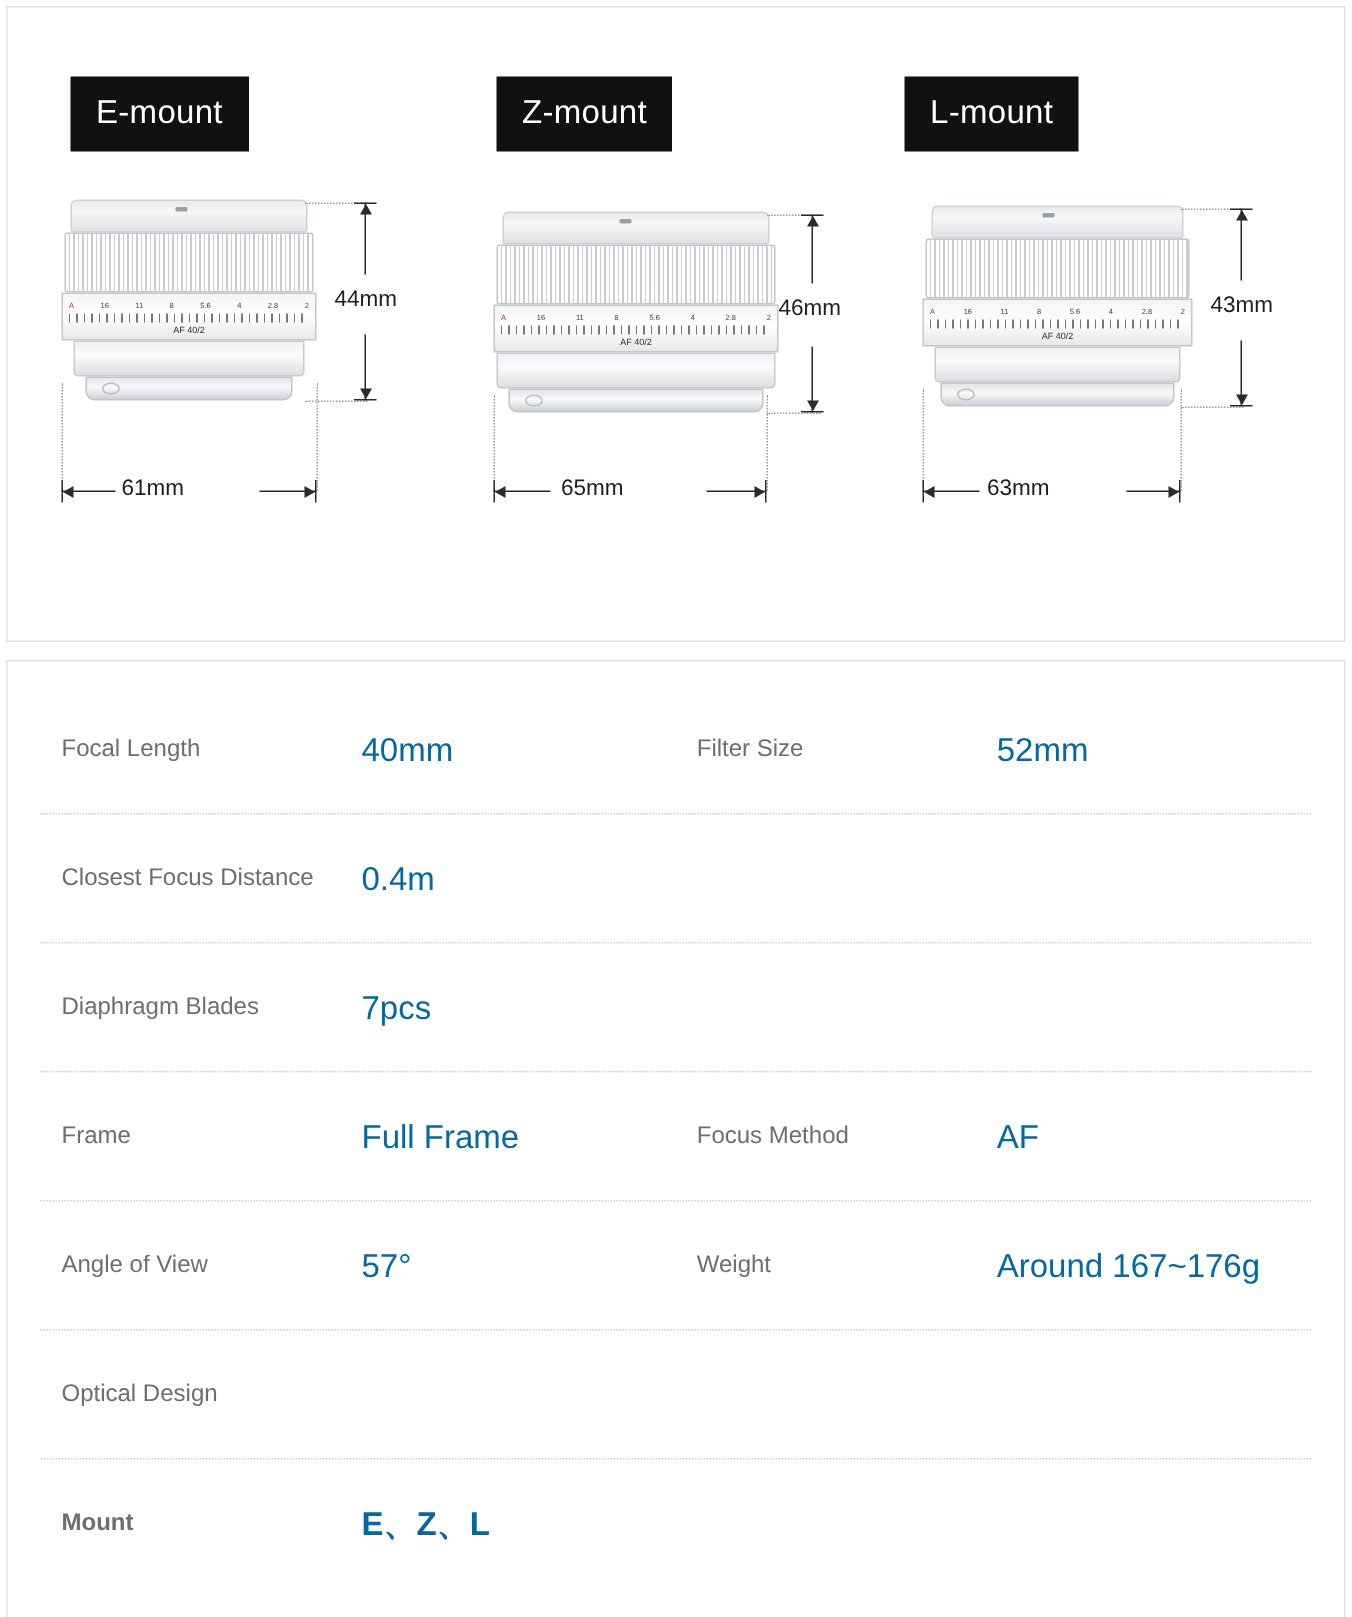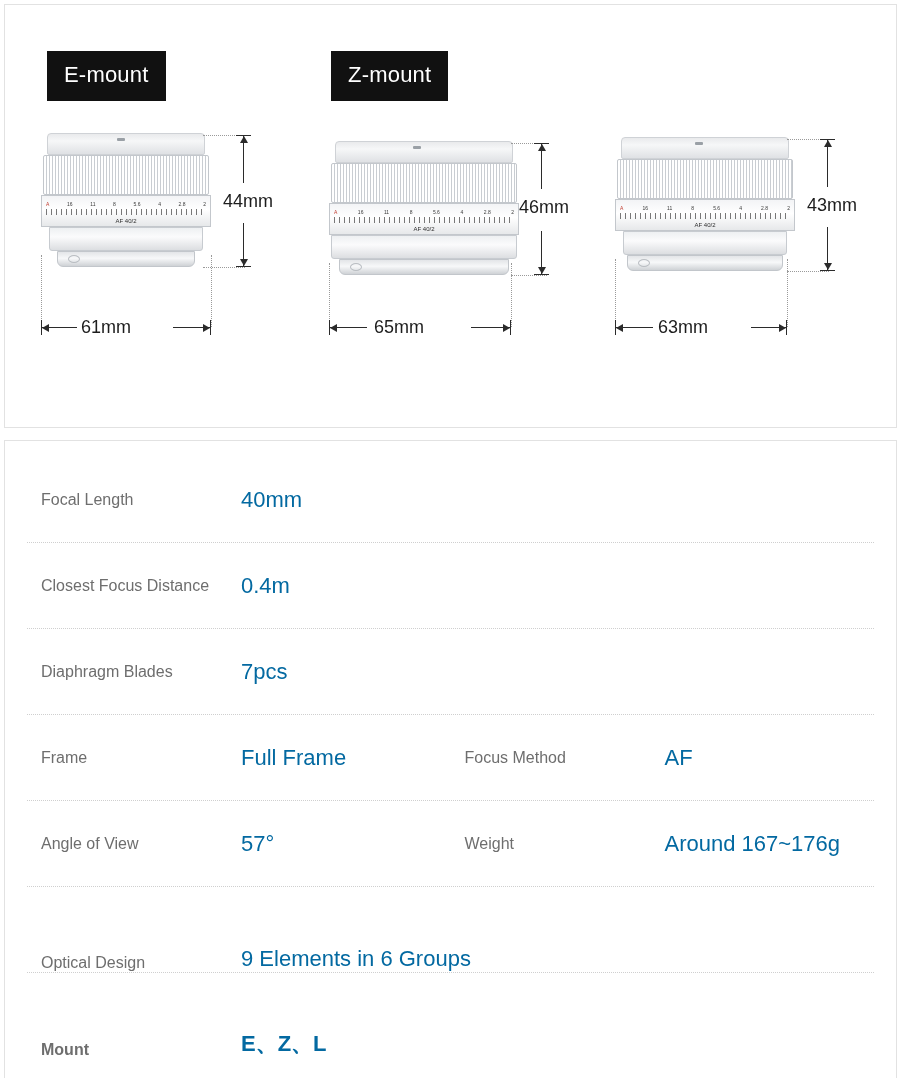--- a/index.html
+++ b/index.html
@@ -147,21 +147,21 @@
     height: 0;
     border-top: 1px dotted #9a9a9a;
   }
   .dotted-v {
     position: absolute;
     width: 0;
     border-left: 1px dotted #9a9a9a;
   }
   .dim-label {
     position: absolute;
-    font-size: 18px;
+    font-size: 15px;
     color: #1d1d1d;
     white-space: nowrap;
   }
   .arrow {
     position: absolute;
     width: 0; height: 0;
   }
   .arrow-left  { border-top: 4px solid transparent; border-bottom: 4px solid transparent; border-right: 7px solid #2b2b2b; }
   .arrow-right { border-top: 4px solid transparent; border-bottom: 4px solid transparent; border-left: 7px solid #2b2b2b; }
   .arrow-up    { border-left: 4px solid transparent; border-right: 4px solid transparent; border-bottom: 7px solid #2b2b2b; }
@@ -184,21 +184,21 @@
     border-bottom: 1px dotted #cfcfcf;
     min-height: 86px;
   }
   .spec-row:last-child { border-bottom: none; font-weight: bold; }
   .spec-cell {
     display: flex;
     align-items: center;
     padding: 0 8px 0 14px;
   }
   .spec-cell.half { width: 50%; }
-  .spec-cell.full { width: 100%; align-items: flex-end; }
+  .spec-cell.full { width: 100%; }
   .spec-label {
     font-size: 16px;
     color: #6e6e6e;
     width: 200px;
     flex: 0 0 200px;
   }
   .spec-value {
     font-size: 22px;
     color: #0369a1;
   }
@@ -294,20 +294,21 @@
       <div class="dim-line dim-h" style="left:28px; top:322px; width:38px;"></div>
       <div class="dim-line dim-h" style="left:170px; top:322px; width:40px;"></div>
       <div class="cap" style="left:28px; top:315px; width:1px; height:15px;"></div>
       <div class="cap" style="left:209px; top:315px; width:1px; height:15px;"></div>
       <div class="arrow arrow-left" style="left:29px; top:319px;"></div>
       <div class="arrow arrow-right" style="left:202px; top:319px;"></div>
       <div class="dim-label" style="left:73px; top:312px;">65mm</div>
     </div>
 
     <div class="lens-col" style="left:590px; width:305px;">
+      <div class="mount-badge" style="left:8px; top:46px;">L-mount</div>
 
       <div class="lens l" style="left:20px; top:132px; width:180px;">
         <div class="hood"></div>
         <div class="ring-grip"></div>
         <div class="scale-band">
           <div class="scale-numbers">
             <span class="red">A</span>
               <span>16</span>
               <span>11</span>
               <span>8</span>
@@ -346,20 +347,24 @@
 
   </div>
 
   <div class="spec-panel">
 
     <div class="spec-row">
       <div class="spec-cell half">
         <div class="spec-label">Focal Length</div>
         <div class="spec-value">40mm</div>
       </div>
+      <div class="spec-cell half">
+        <div class="spec-label">Filter Size</div>
+        <div class="spec-value">52mm</div>
+      </div>
     </div>
 
     <div class="spec-row">
       <div class="spec-cell half">
         <div class="spec-label">Closest Focus Distance</div>
         <div class="spec-value">0.4m</div>
       </div>
     </div>
 
     <div class="spec-row">
@@ -387,21 +392,20 @@
       </div>
       <div class="spec-cell half">
         <div class="spec-label">Weight</div>
         <div class="spec-value">Around 167~176g</div>
       </div>
     </div>
 
     <div class="spec-row">
       <div class="spec-cell full">
         <div class="spec-label">Optical Design</div>
-        <div class="spec-value">9 Elements in 6 Groups</div>
       </div>
     </div>
 
     <div class="spec-row">
       <div class="spec-cell full">
         <div class="spec-label">Mount</div>
         <div class="spec-value">E、Z、L</div>
       </div>
     </div>
 

